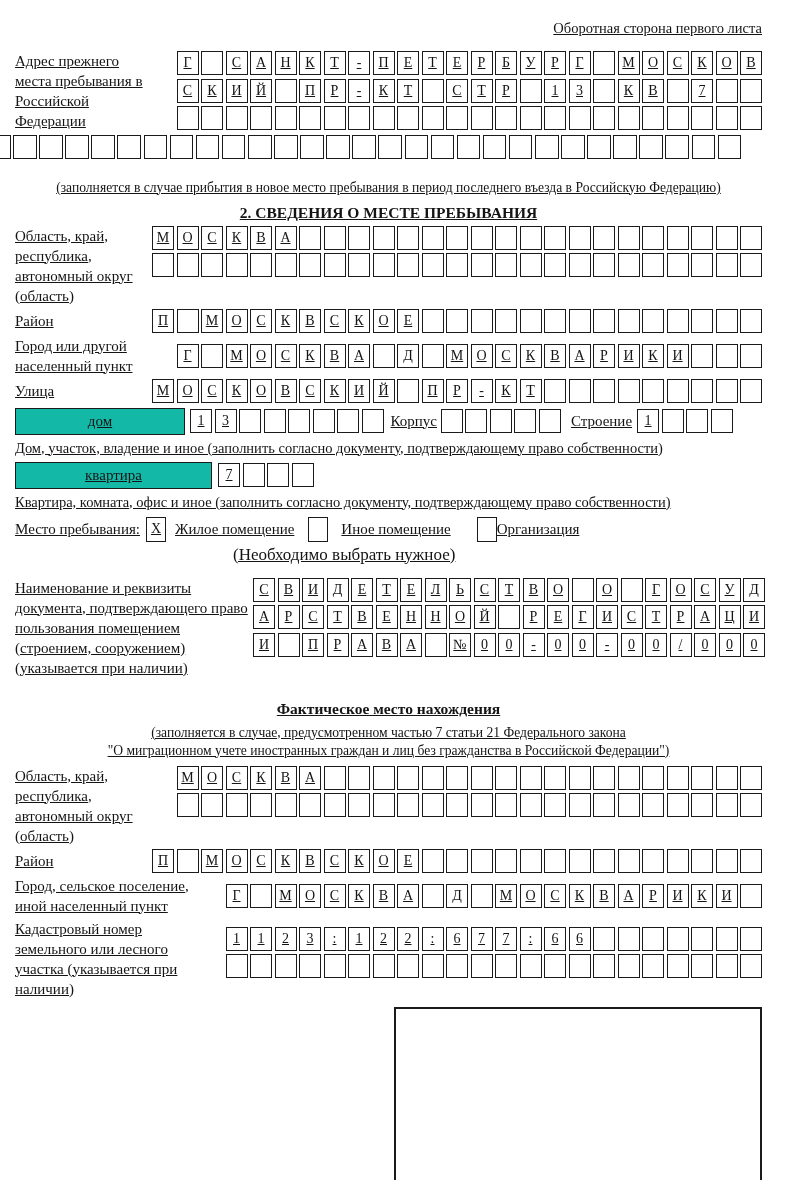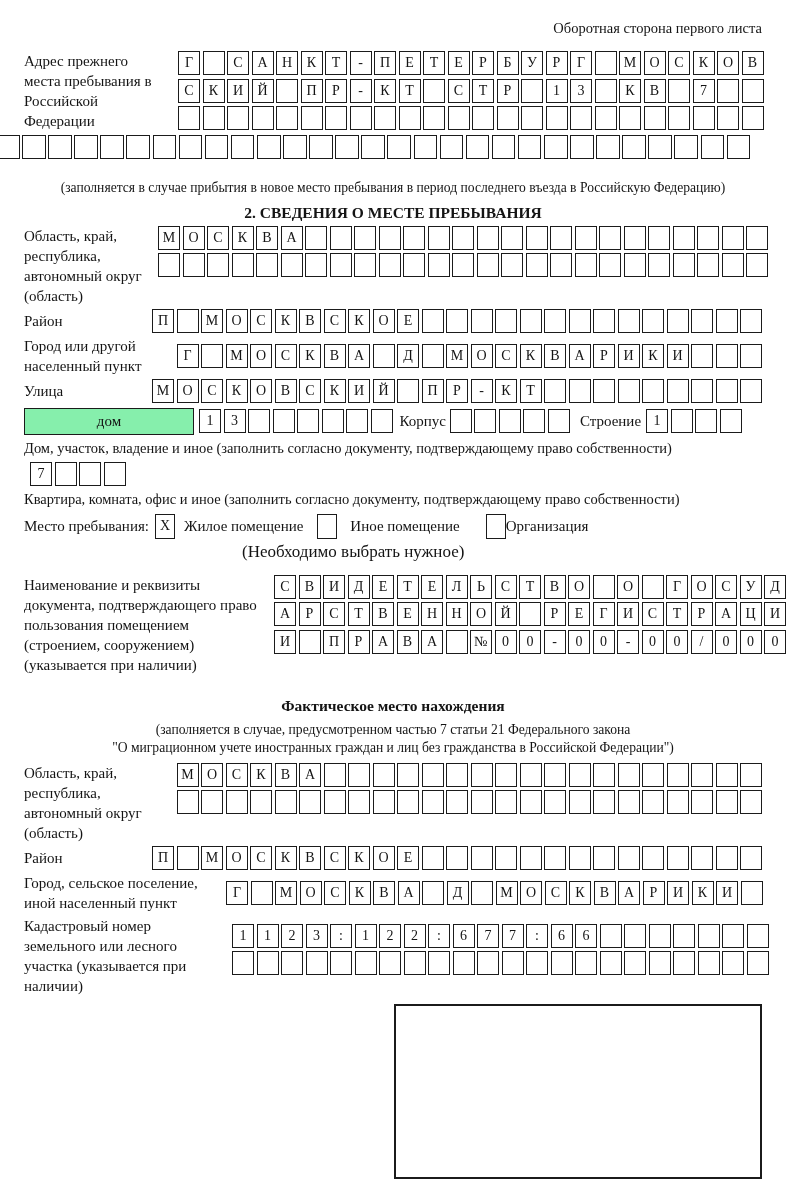--- a/index.html
+++ b/index.html
@@ -1,44 +1,44 @@
 <!DOCTYPE html>
 <html><head>
 <meta charset="utf-8">
 <style>
   * { margin:0; padding:0; box-sizing:border-box; }
   html,body { background:#fff; }
   body {
     width:800px; height:1180px; overflow:hidden; color:#141414;
     font-family:"Liberation Serif","DejaVu Serif",serif; font-size:15px;
   }
-  .page { position:relative; width:800px; height:1180px; padding:10px 38px 0 24px; }
+  .page { position:relative; width:800px; height:1180px; padding:10px 38px 0 15px;text-decoration:underline; }
   .corner { text-align:right; font-size:14.5px; margin-top:10px; margin-bottom:14px; }
 
-  .line { display:flex; align-items:flex-start; margin-top:3px;gap:12px; }
+  .line { display:flex; align-items:flex-start; margin-top:3px; }
   .line.vcenter { align-items:center; }
   .label { line-height:20px; font-size:15px; flex:none; }
   .push { margin-left:auto; }
   .rows { display:flex; flex-direction:column; gap:3.5px; }
 
   .cells { display:flex; gap:2.5px; flex:none; }
   .cell {
     width:22px; height:24px; border:1.6px solid #1b1b1b; flex:none;
     display:flex; align-items:center; justify-content:center;
     font-size:14px; line-height:1; background:#fff;
   }
   .wide .cell { width:23.6px; }
 
   .caption { text-align:center; font-size:13.6px; line-height:17px; margin-top:20px; }
   .caption-left { text-align:left; font-size:14.5px; line-height:18px; margin-top:4px; }
   .sec-title { text-align:center; font-weight:bold; font-size:15.5px; margin:8px 0 4px; }
 
   .named-box {
     border:1.6px solid #1b1b1b; height:27px; flex:none;
-    display:flex; align-items:center; justify-content:center; font-size:15px; background:#86efac;
+    display:flex; align-items:center; justify-content:center; font-size:15px; background:#14b8a6;
   }
   .group-line { display:flex; align-items:center; margin-top:5px; }
   .inline-label { font-size:15px; flex:none; }
 
   .checkbox {
     width:20px; height:25px; border:1.6px solid #1b1b1b; flex:none;
     display:flex; align-items:center; justify-content:center; font-size:14px; background:#fff;
   }
   .stay-line { display:flex; align-items:center; margin-top:6px; }
   .stay-note { font-size:17px; margin:3px 0 5px 218px; }
@@ -348,20 +348,21 @@
     <div class="cells" style="margin-left:5px">
         <span class="cell">1</span>
         <span class="cell"></span>
         <span class="cell"></span>
         <span class="cell"></span>
       </div>
   </div>
   <div class="caption-left">Дом, участок, владение и иное (заполнить согласно документу, подтверждающему право собственности)</div>
 
   <div class="group-line">
+    <div class="named-box" style="width:197px">квартира</div>
     <div class="cells" style="margin-left:6px">
         <span class="cell">7</span>
         <span class="cell"></span>
         <span class="cell"></span>
         <span class="cell"></span>
       </div>
   </div>
   <div class="caption-left">Квартира, комната, офис и иное (заполнить согласно документу, подтверждающему право собственности)</div>
 
   <div class="stay-line">

